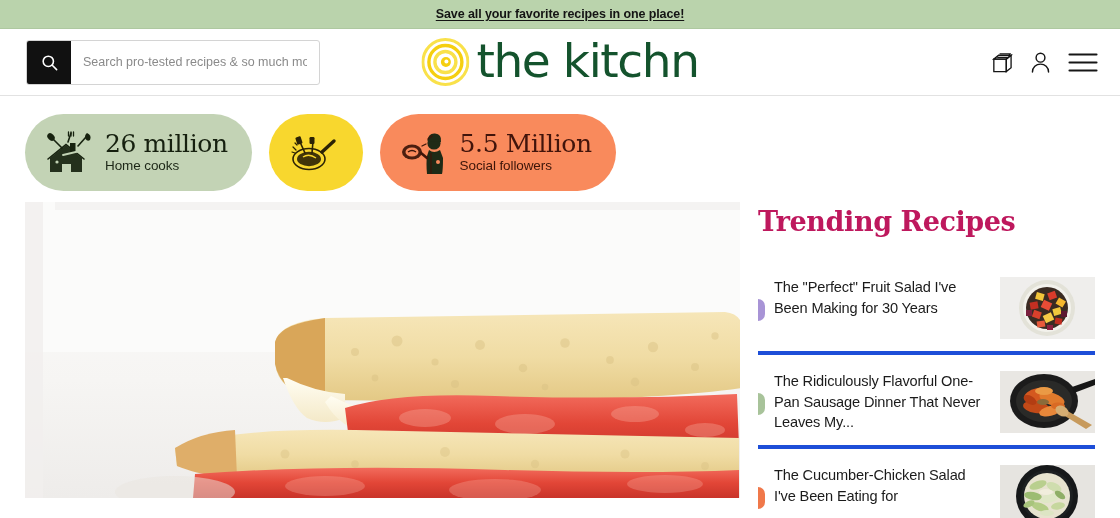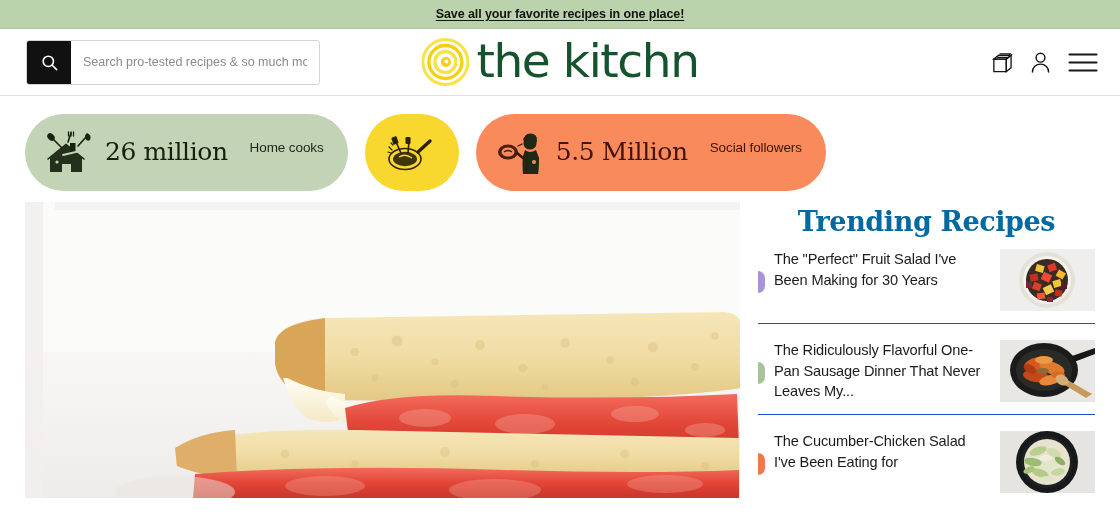--- a/index.html
+++ b/index.html
@@ -93,21 +93,21 @@
     padding-top: 4px;
   }
   .stat-pill {
     height: 77px; border-radius: 40px;
     display: flex; align-items: center; gap: 10px;
     padding: 0 24px 0 18px;
   }
   .stat-pill.green  { background: #c3d3b5; }
   .stat-pill.yellow { background: #f8d72e; }
   .stat-pill.orange { background: #f98a5c; }
-  .stat-text { display: flex; flex-direction: row; justify-content: flex-end; gap: 22px; }
+  .stat-text { display: flex; flex-direction: column; justify-content: flex-end; }
   .stat-value {
     font-family: "DejaVu Serif", serif;
     font-size: 25px; line-height: 1.06; color: #16200f;
     letter-spacing: -0.4px;
   }
   .stat-pill.orange .stat-value { color: #42140b; }
   .stat-label {
     font-size: 13.5px; color: #1d2717; line-height: 1.2;
     letter-spacing: -0.1px; margin-top: 1px;
   }
@@ -124,30 +124,29 @@
     width: 715px; flex: 0 0 715px;
     height: 296px; overflow: hidden;
     position: relative; background: #f4f3f1;
     cursor: pointer;
   }
   .hero-photo { position: absolute; inset: 0; }
 
   .trending { flex: 1; padding-top: 4px; }
   .trending-title {
     font-family: "DejaVu Serif", serif;
-    font-size: 27px; color: #0369a1; letter-spacing: -0.4px;
-    margin-bottom: 4px;
-    text-align: center;
+    font-size: 27px; color: #be185d; letter-spacing: -0.4px;
+    margin-bottom: 32px;
   }
   .t-item {
     display: flex; align-items: flex-start; gap: 9px;
     padding: 8px 0 12px 0;
     cursor: pointer;
   }
-  .t-item + .t-item { border-top: 1px solid #1d4ed8; padding-top: 16px; }
+  .t-item + .t-item { border-top: 4px solid #1d4ed8; padding-top: 16px; }
   .bullet {
     flex: 0 0 7px; width: 7px; height: 22px;
     border-radius: 0 12px 12px 0;
     margin-top: 22px;
   }
   .t-text {
     flex: 1;
     font-size: 14.6px; line-height: 1.42; color: #1b1b1b;
     font-weight: 500; letter-spacing: -0.15px;
     padding-right: 8px;

